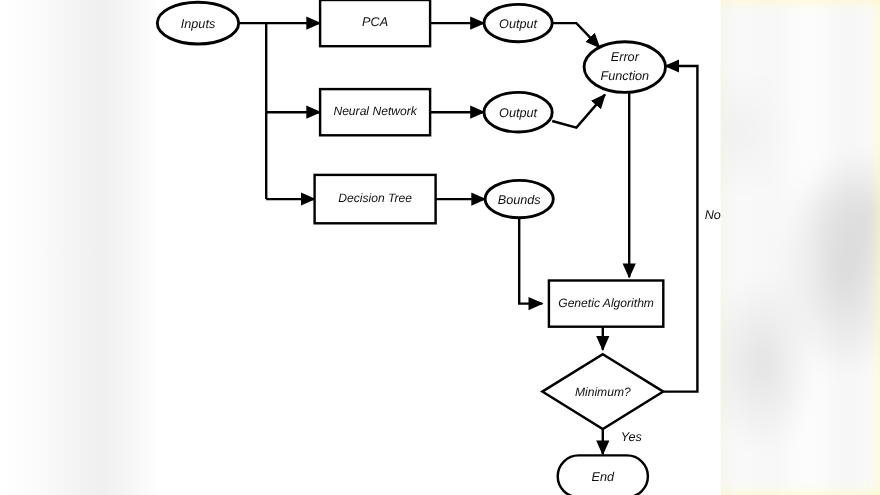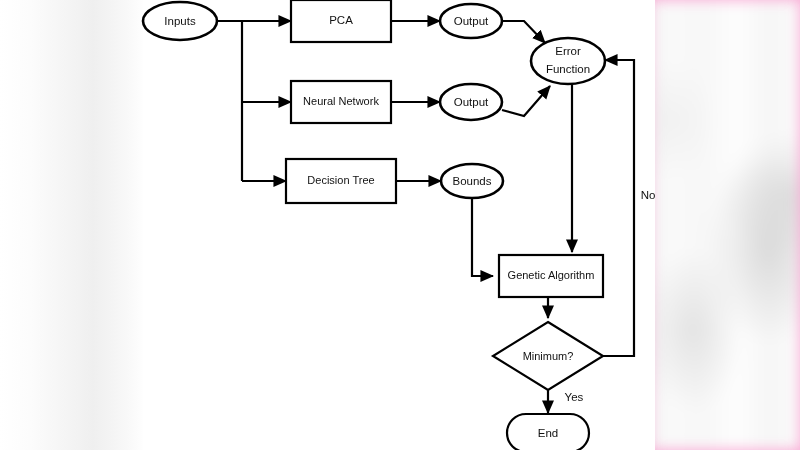--- a/index.html
+++ b/index.html
@@ -6,22 +6,23 @@
   html, body {
     margin: 0;
     padding: 0;
     background: #ffffff;
   }
   #screen {
     position: relative;
     width: 800px;
     height: 450px;
     overflow: hidden;
-    background: #f9a8d4;
+    background: #fef9c3;
     font-family: "Liberation Sans", sans-serif;
+    font-style: italic;
   }
   
   #backdrop-left {
     position: absolute;
     left: 0; top: 0;
     width: 150px; height: 450px;
     background: linear-gradient(90deg,
         #ffffff 0%, #fcfcfc 20%, #f4f4f4 46%,
         #efefef 62%, #f8f8f8 84%, #ffffff 97%);
   }

